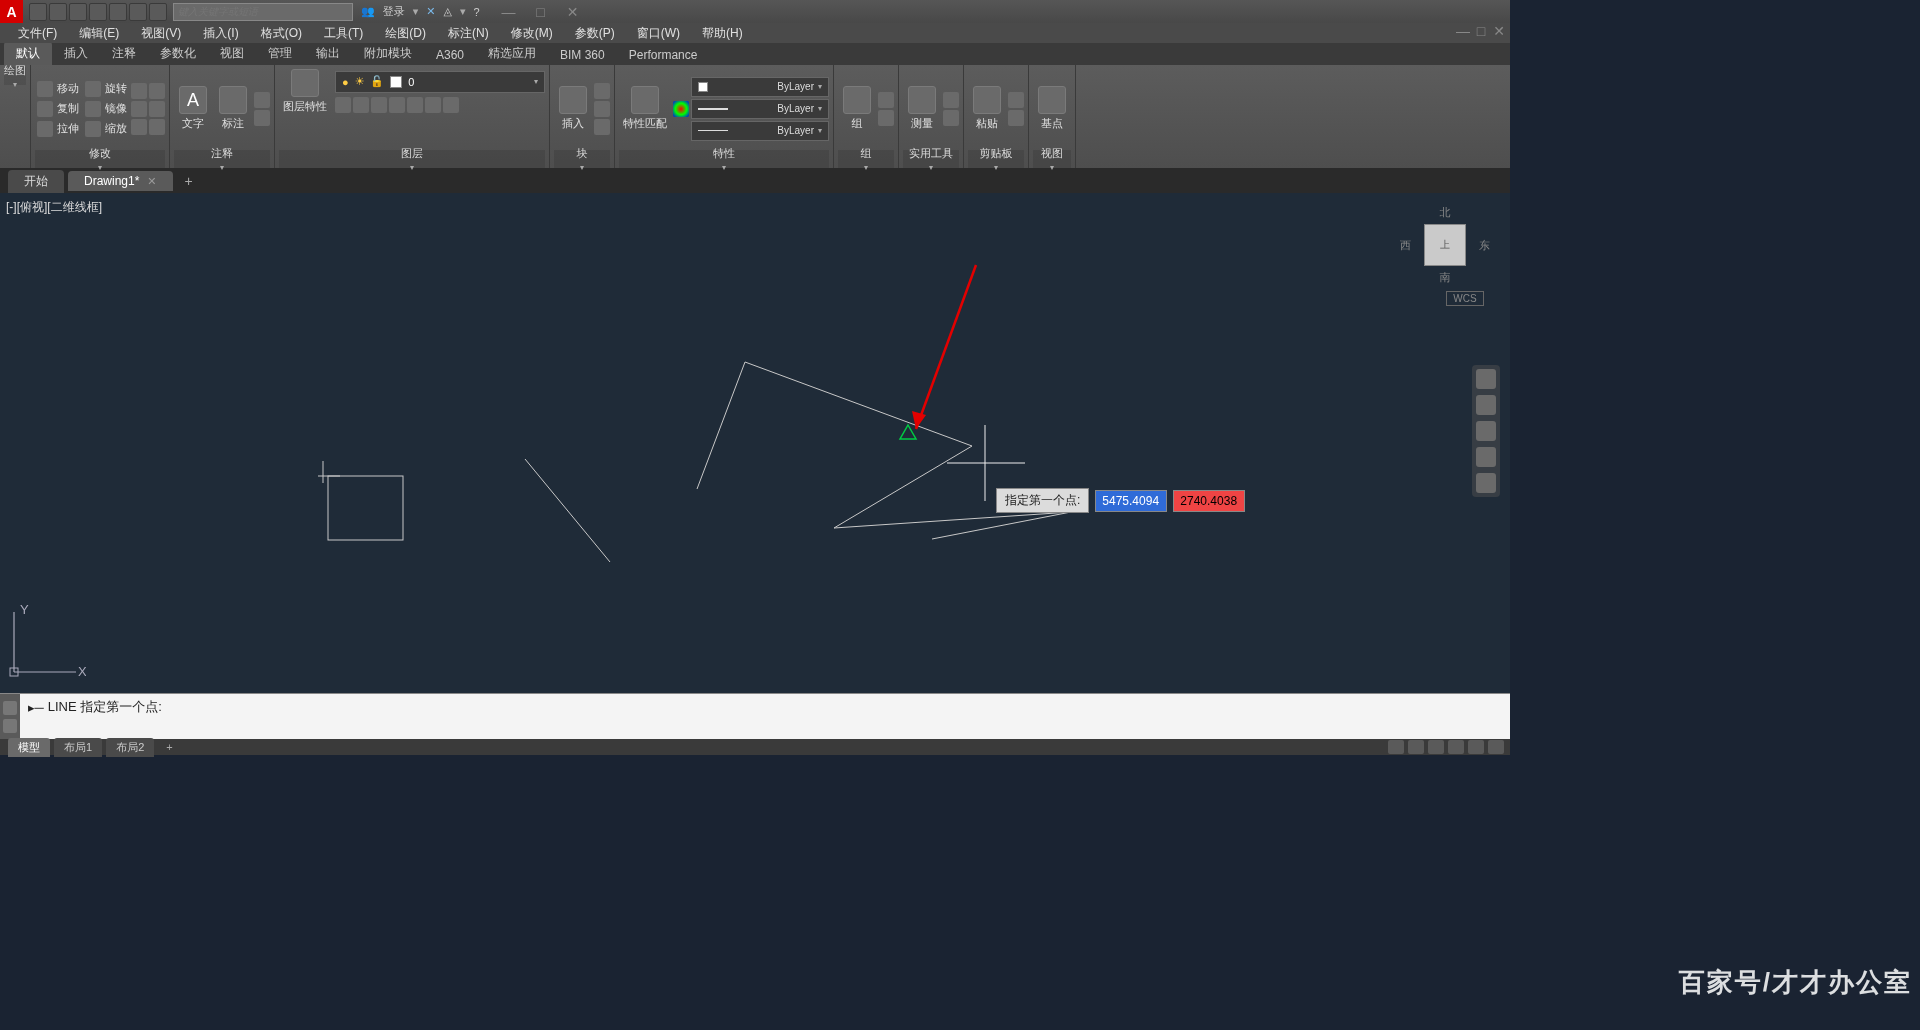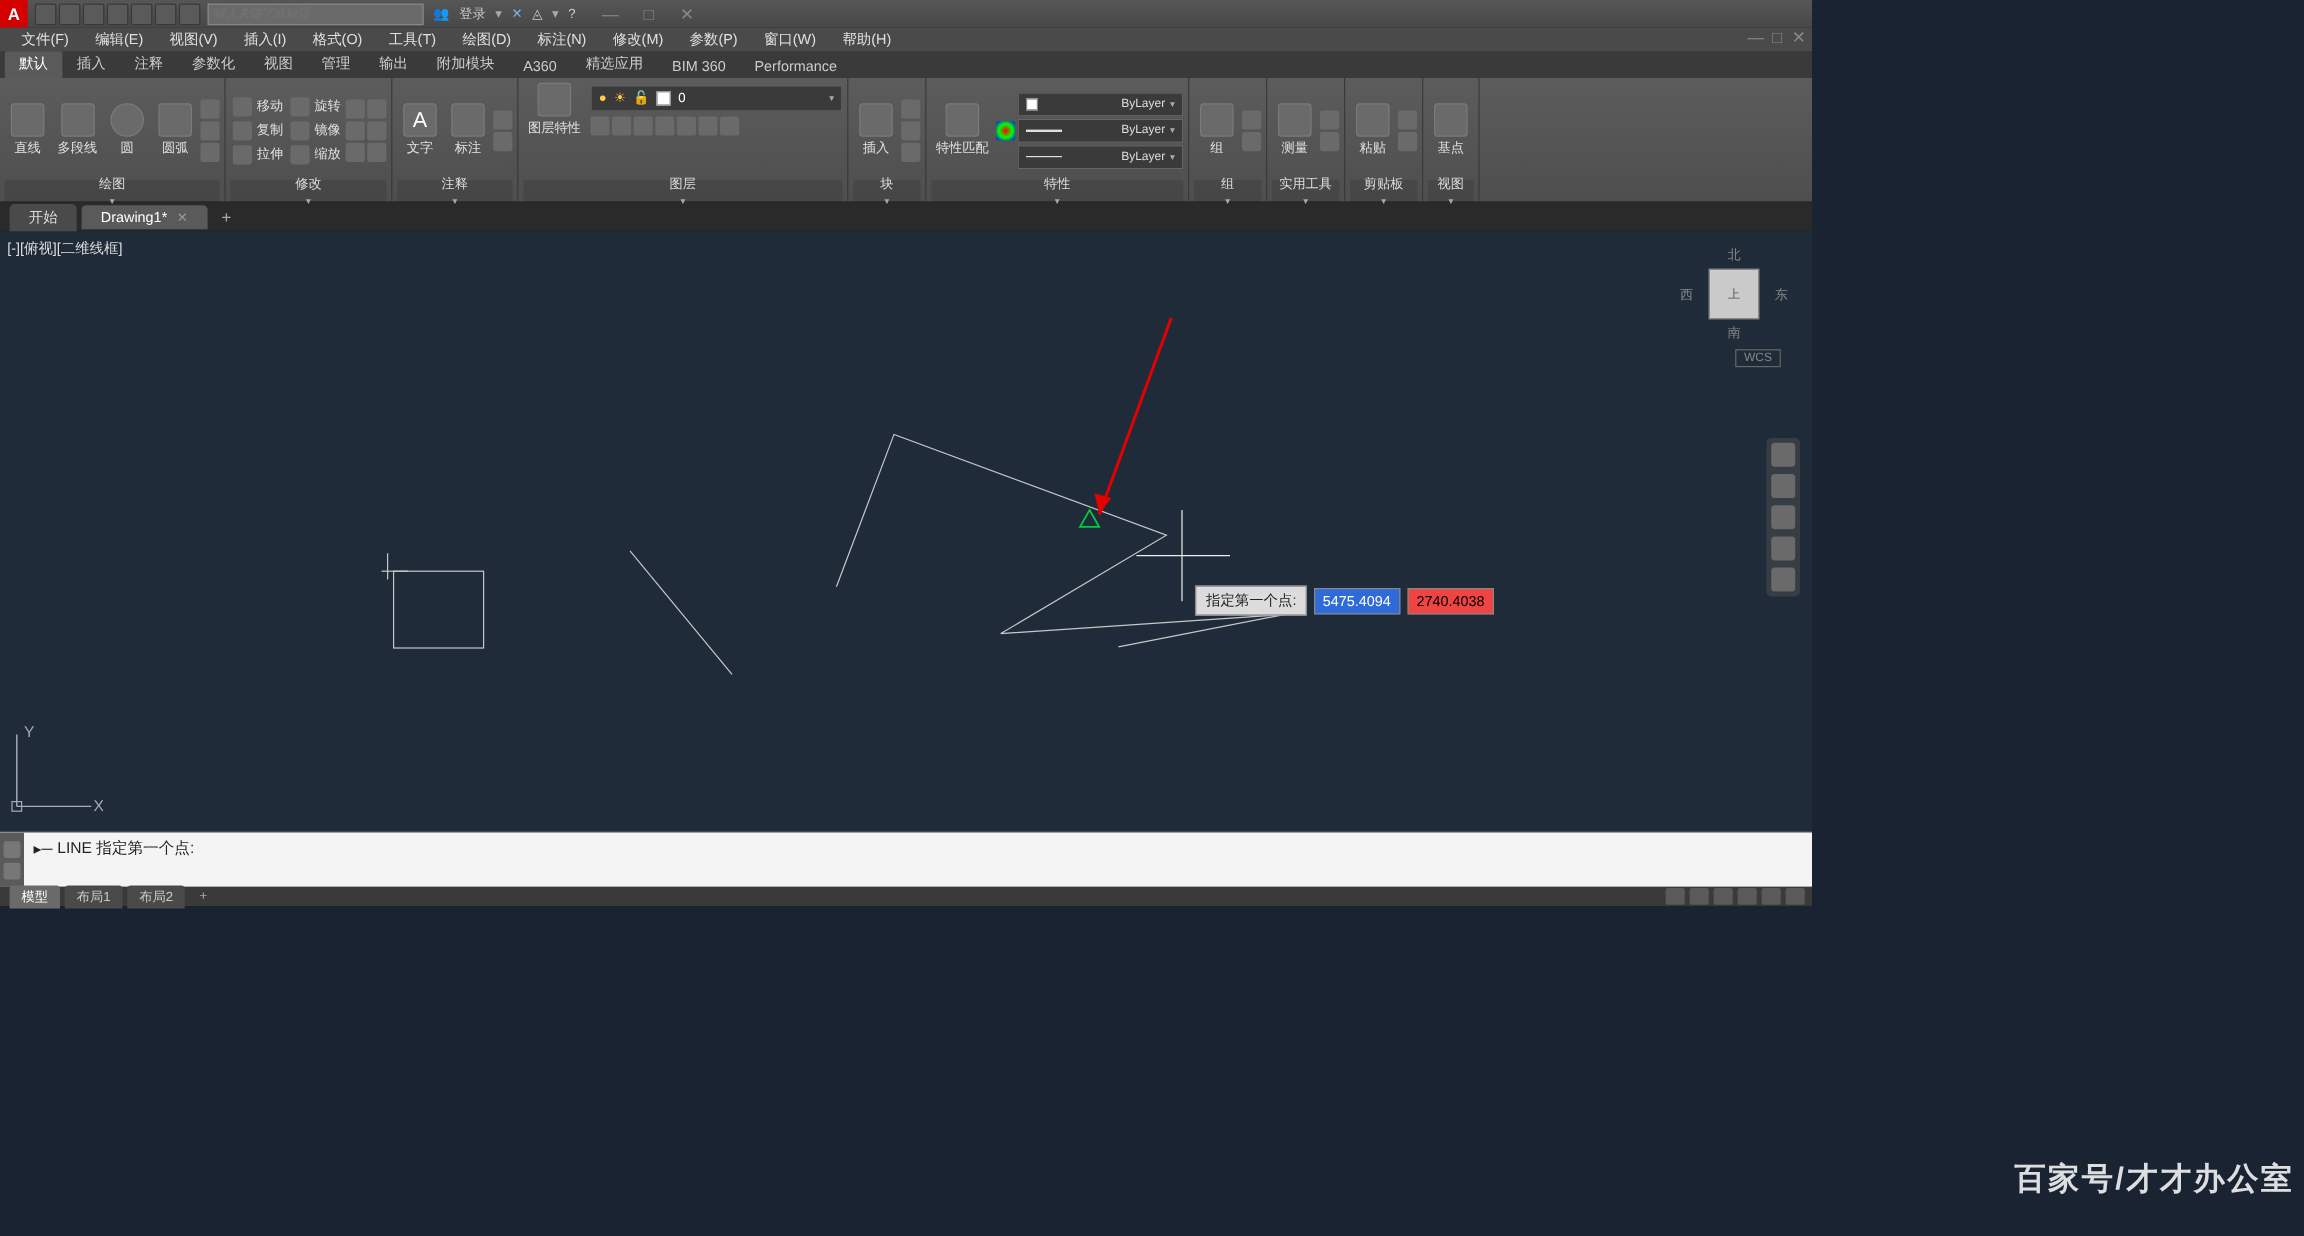--- a/index.html
+++ b/index.html
@@ -150,43 +150,20 @@
   <div class="ribbon-tab">输出</div>
   <div class="ribbon-tab">附加模块</div>
   <div class="ribbon-tab">A360</div>
   <div class="ribbon-tab">精选应用</div>
   <div class="ribbon-tab">BIM 360</div>
   <div class="ribbon-tab">Performance</div>
 </div>
 
 <div class="ribbon">
   <div class="panel">
-    <div class="panel-body">
-      <div class="big-tool">
-          <div class="big-icon"></div>
-          <span>直线</span>
-        </div>
-      <div class="big-tool">
-          <div class="big-icon"></div>
-          <span>多段线</span>
-        </div>
-      <div class="big-tool">
-          <div class="big-icon" style="border-radius:50%"></div>
-          <span>圆</span>
-        </div>
-      <div class="big-tool">
-          <div class="big-icon"></div>
-          <span>圆弧</span>
-        </div>
-      <div class="tool-col">
-          <div class="sm-icon"></div>
-          <div class="sm-icon"></div>
-          <div class="sm-icon"></div>
-        </div>
-    </div>
     <div class="panel-title">
         <span>绘图</span>
         <span class="arr">▾</span>
       </div>
   </div>
   <div class="panel">
     <div class="panel-body">
       <div class="tool-col">
         <div class="small-tool">
             <div class="sm-icon"></div>

